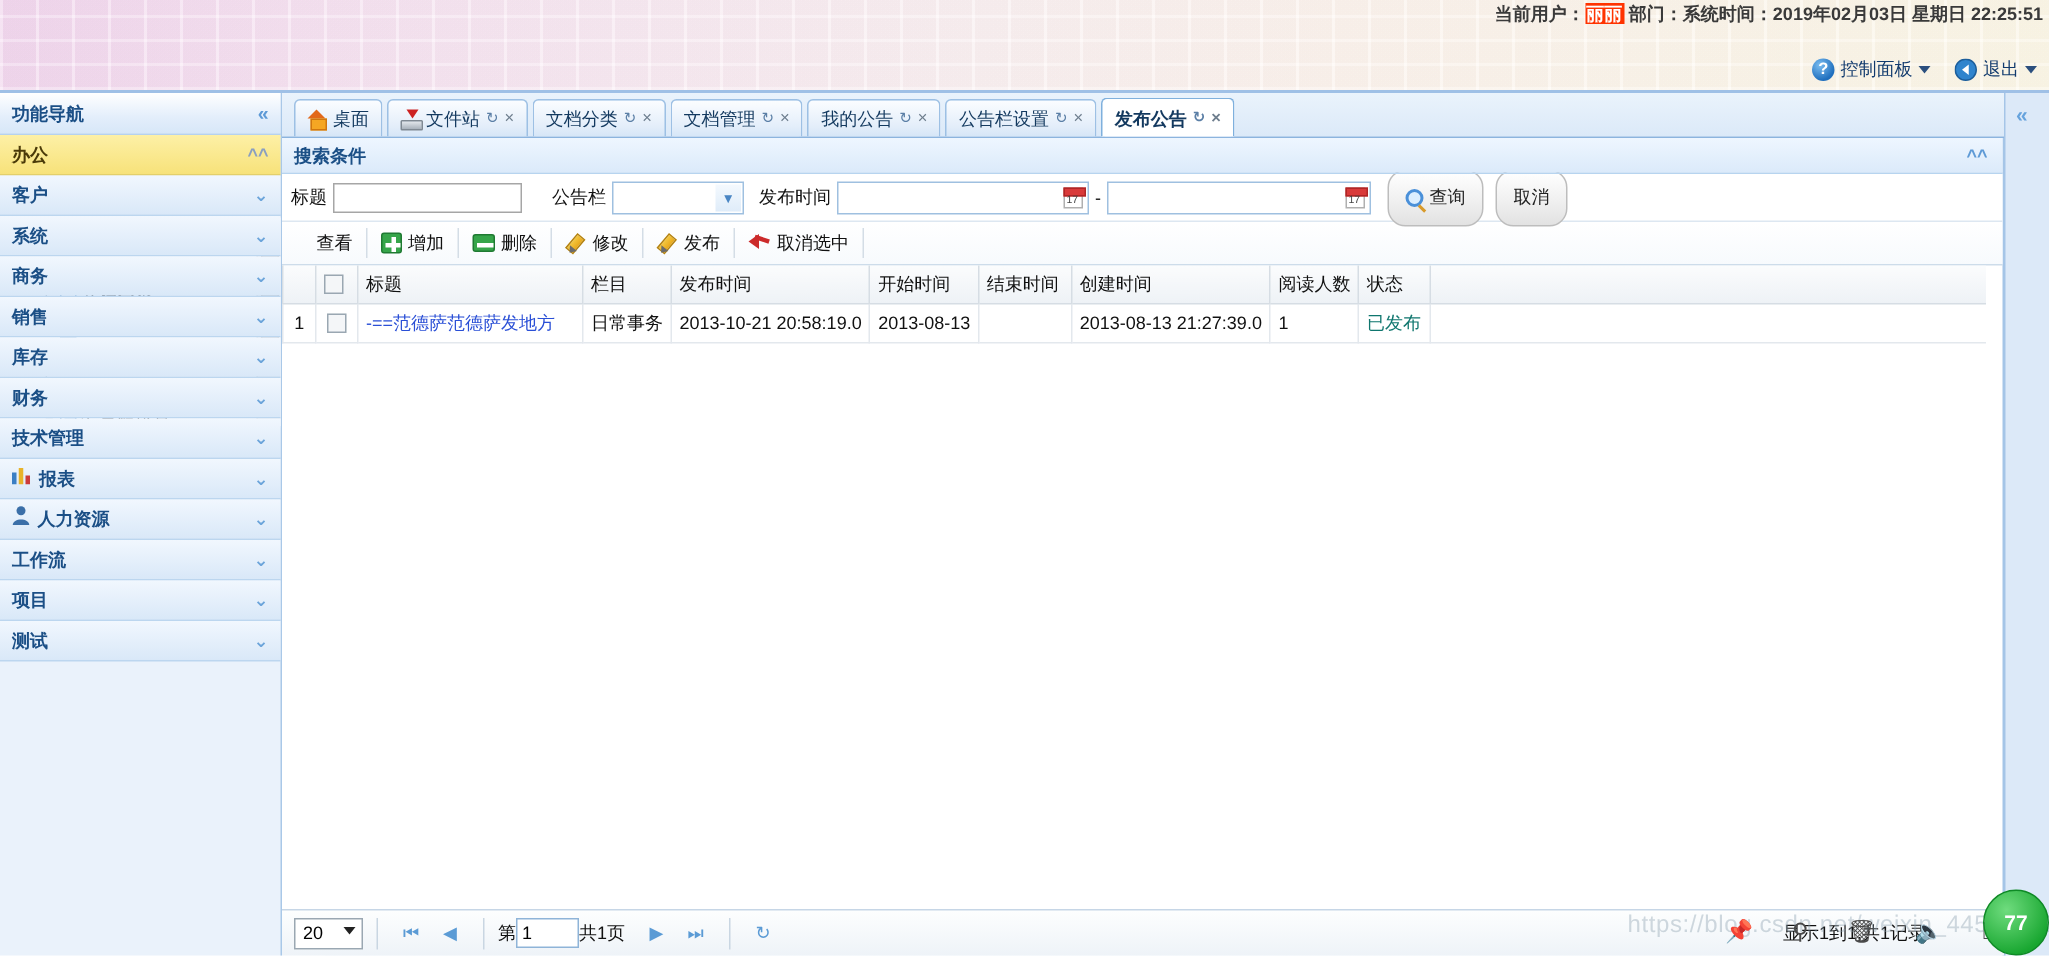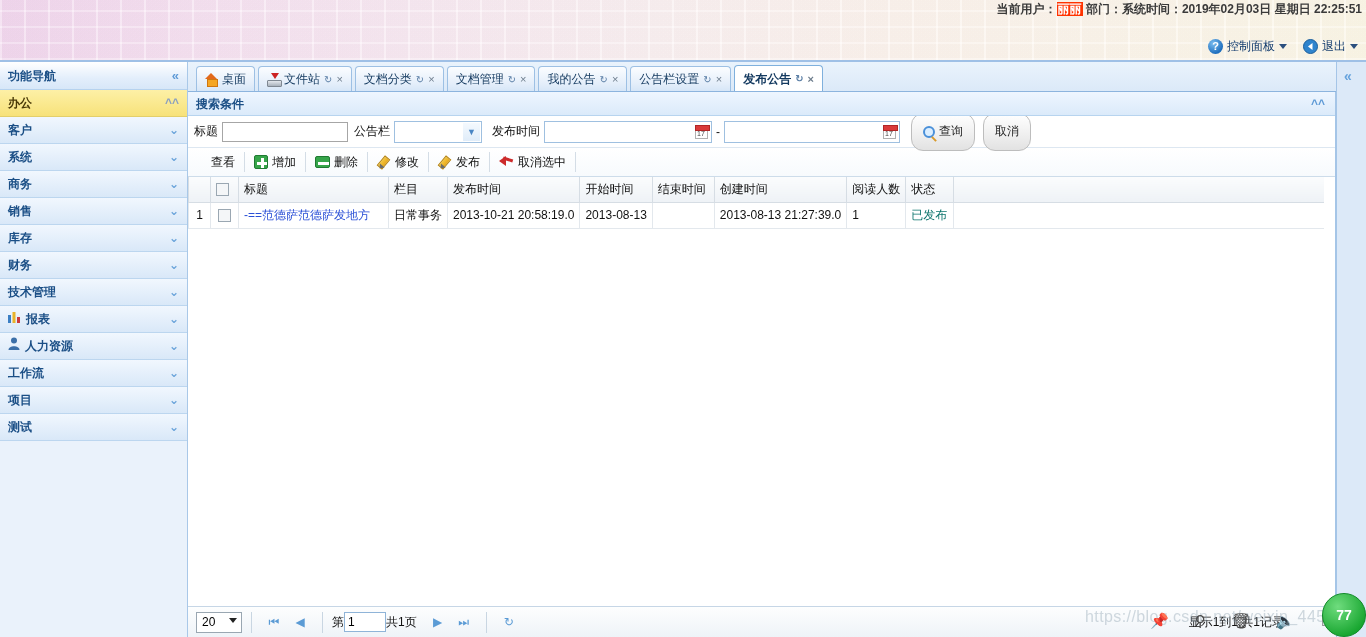--- a/index.html
+++ b/index.html
@@ -616,21 +616,21 @@
   <div id="pane">
 
     <div id="search-head">
       <span>搜索条件</span>
       <span class="chev">^^</span>
     </div>
 
     <div id="search-body">
       <span class="flabel">标题</span>
       <input class="finput" style="width: 126px;" value="">
-      <span class="flabel" style="margin-left:2px;">公告栏</span>
+      <span class="flabel" style="margin-left:16px;">公告栏</span>
       <div class="fselect">
         <span></span>
         <span class="arw">▼</span>
       </div>
       <span class="flabel" style="margin-left:6px;">发布时间</span>
       <div class="fdate" style="width:168px;">
         <span class="cal-ic"></span>
       </div>
       <span class="flabel">-</span>
       <div class="fdate" style="width:176px;">

